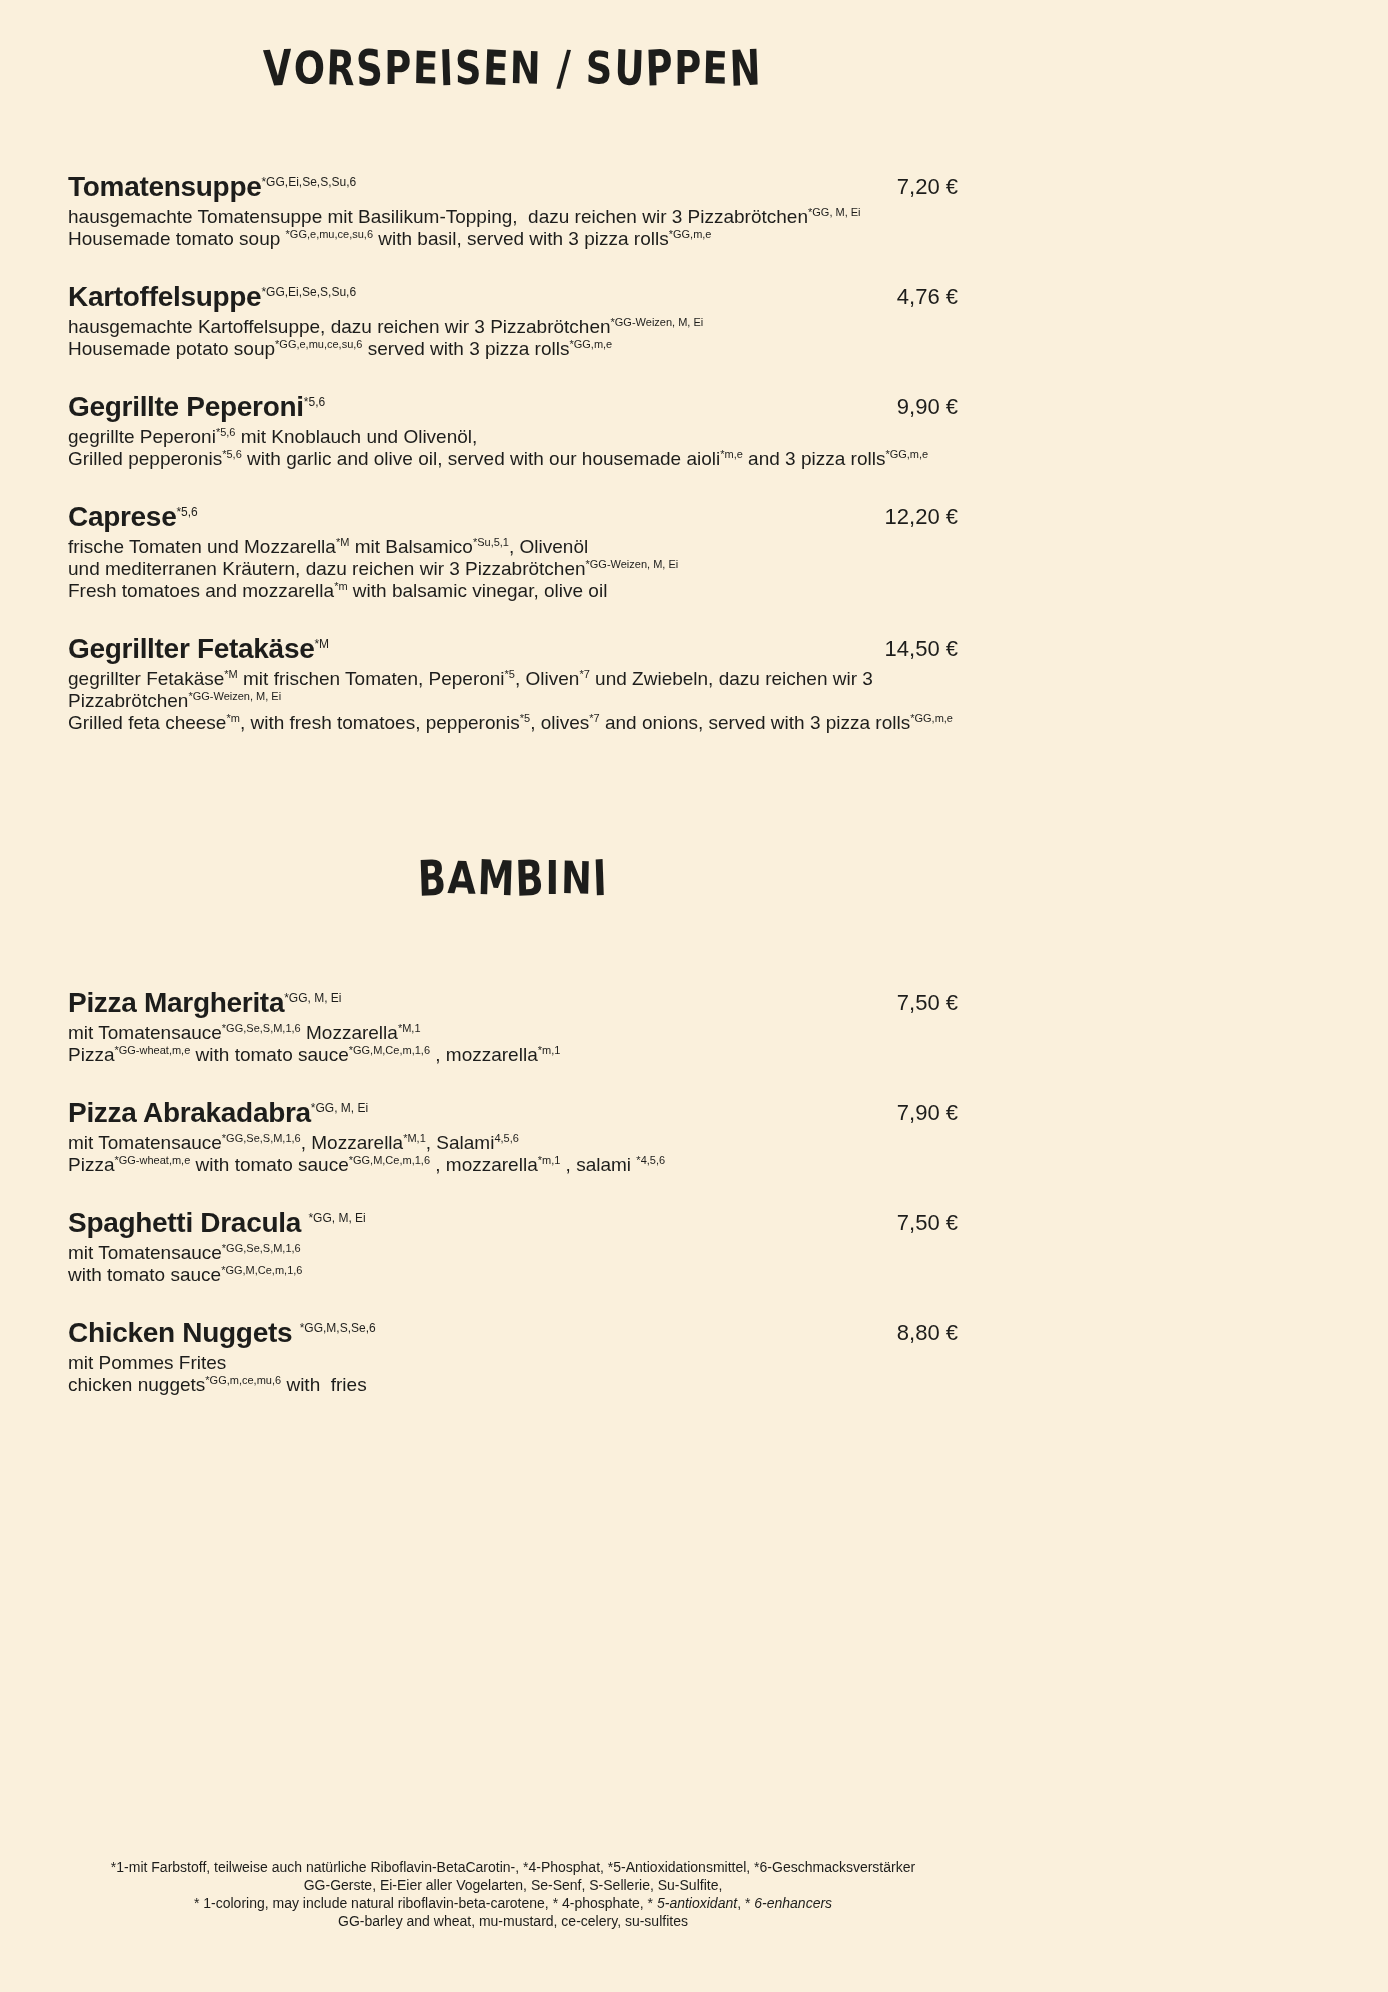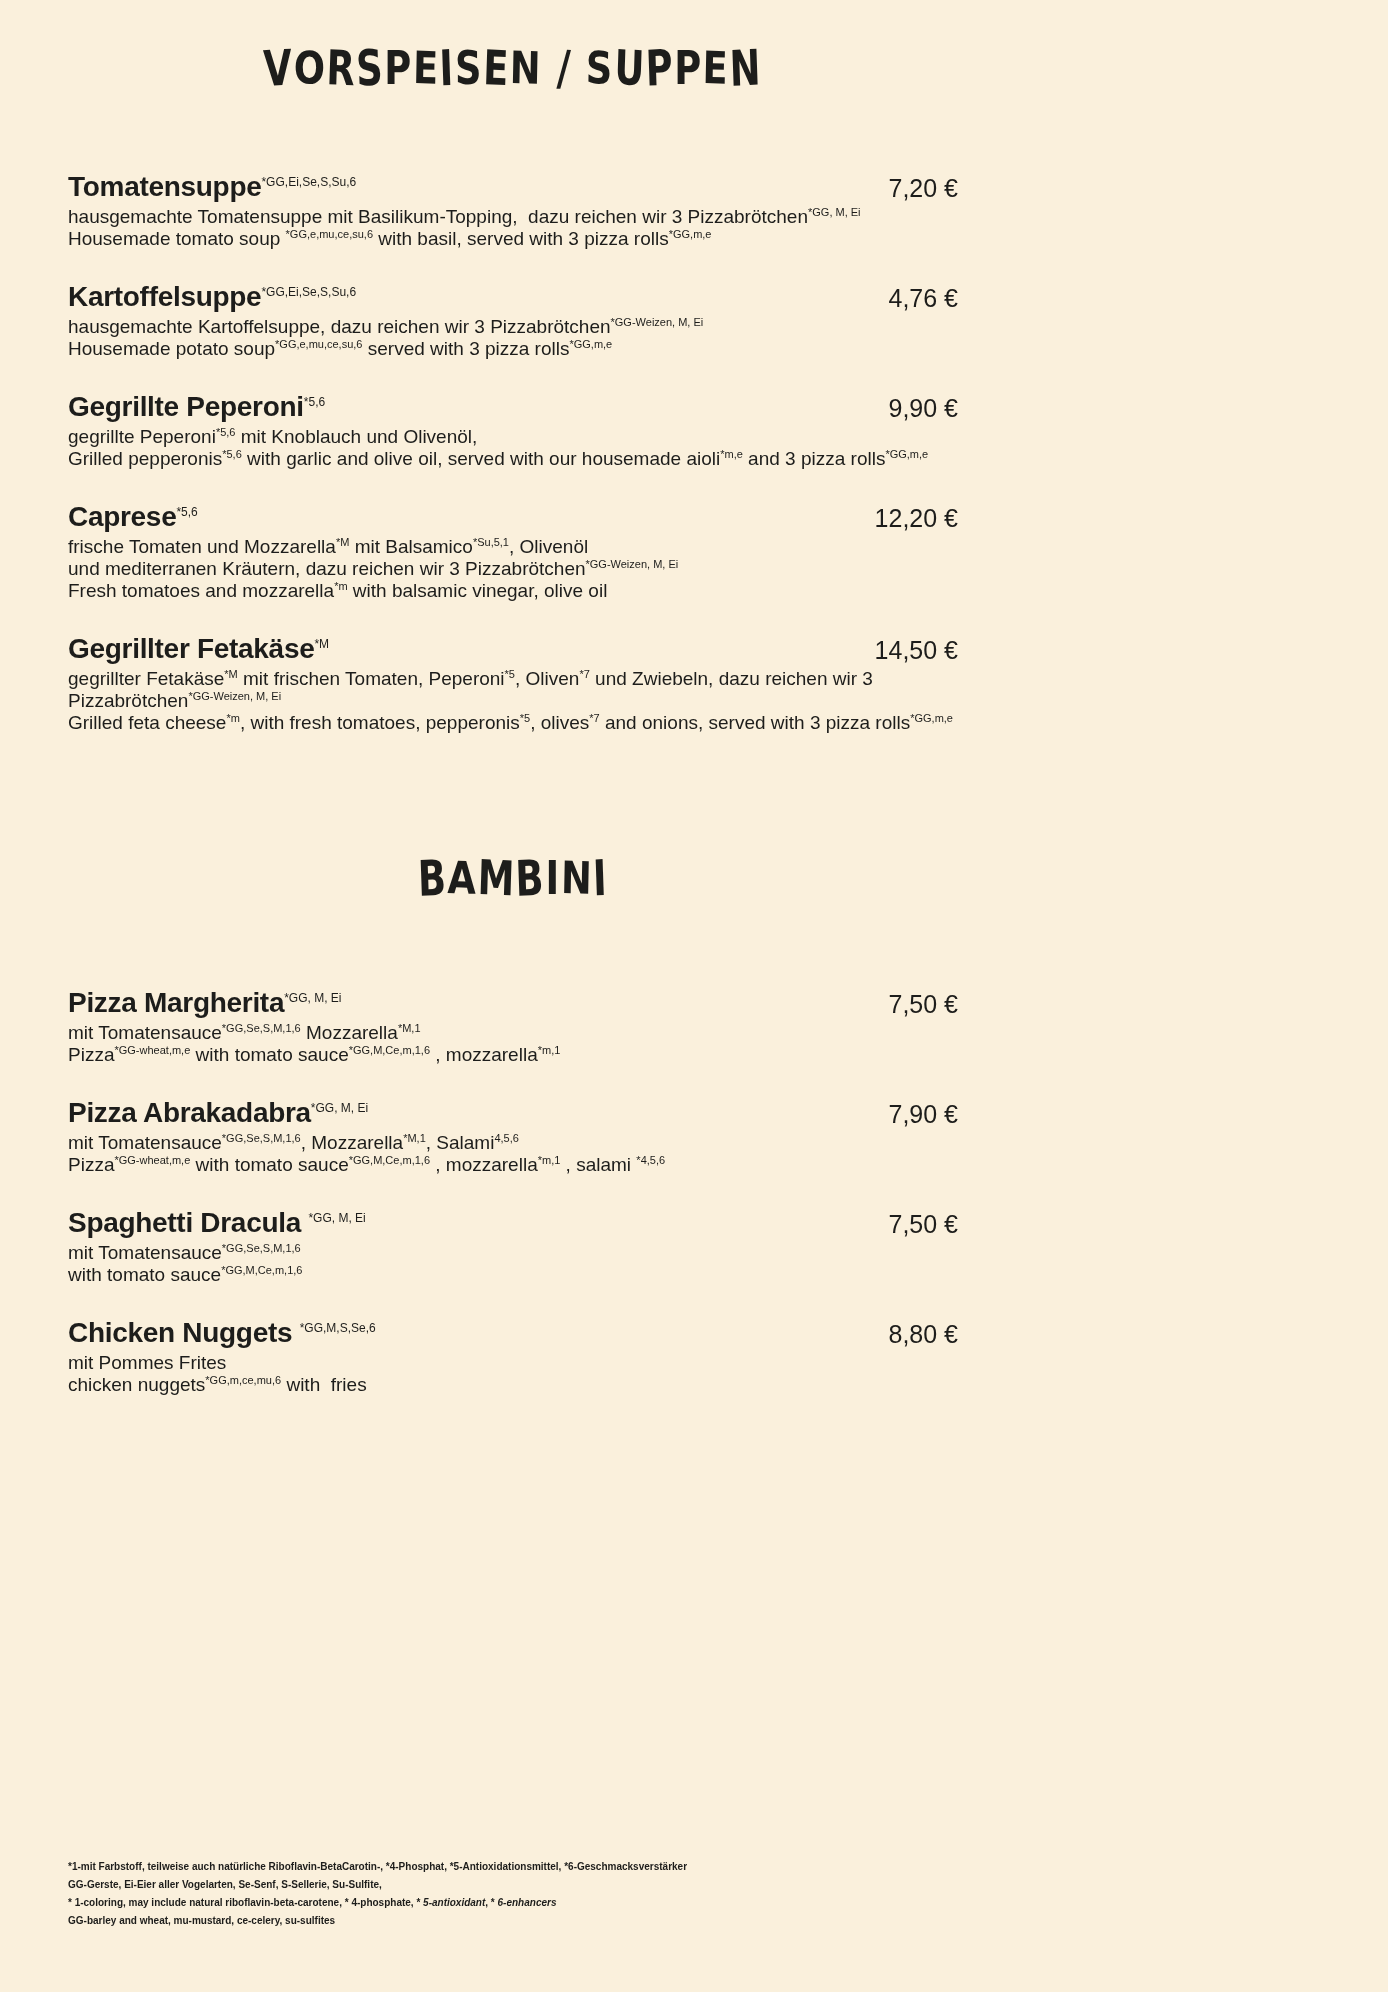--- a/index.html
+++ b/index.html
@@ -56,31 +56,31 @@
     font-size:11px;
     line-height:0;
     vertical-align:super;
   }
   .line.en{
   }
   .it{font-style:italic;}
   .price{
     position:absolute;
     right:0;top:4px;
-    font-size:25px;
+    font-size:22px;
     font-weight:400;
     white-space:nowrap;
   }
   .footer{
     position:absolute;
     left:68px;top:1858px;
     width:890px;
-    font-size:10px;
+    text-align:center;
+    font-size:14px;
     line-height:18px;
-    font-weight:bold;
   }
   .footer-line{white-space:pre-wrap;}
 </style>
 </head>
 <body>
 
 <div class="page" style="background: rgb(250, 240, 220); color: rgb(29, 29, 27);">
   <div class="content" id="menu-root">
       <section class="menu-section sec-0">
         <h1 class="section-title"><span class="title-scale"><span class="ch">V</span><span class="ch">O</span><span class="ch">R</span><span class="ch">S</span><span class="ch">P</span><span class="ch">E</span><span class="ch">I</span><span class="ch">S</span><span class="ch">E</span><span class="ch">N</span><span class="ch"> </span><span class="ch">/</span><span class="ch"> </span><span class="ch">S</span><span class="ch">U</span><span class="ch">P</span><span class="ch">P</span><span class="ch">E</span><span class="ch">N</span></span></h1>

